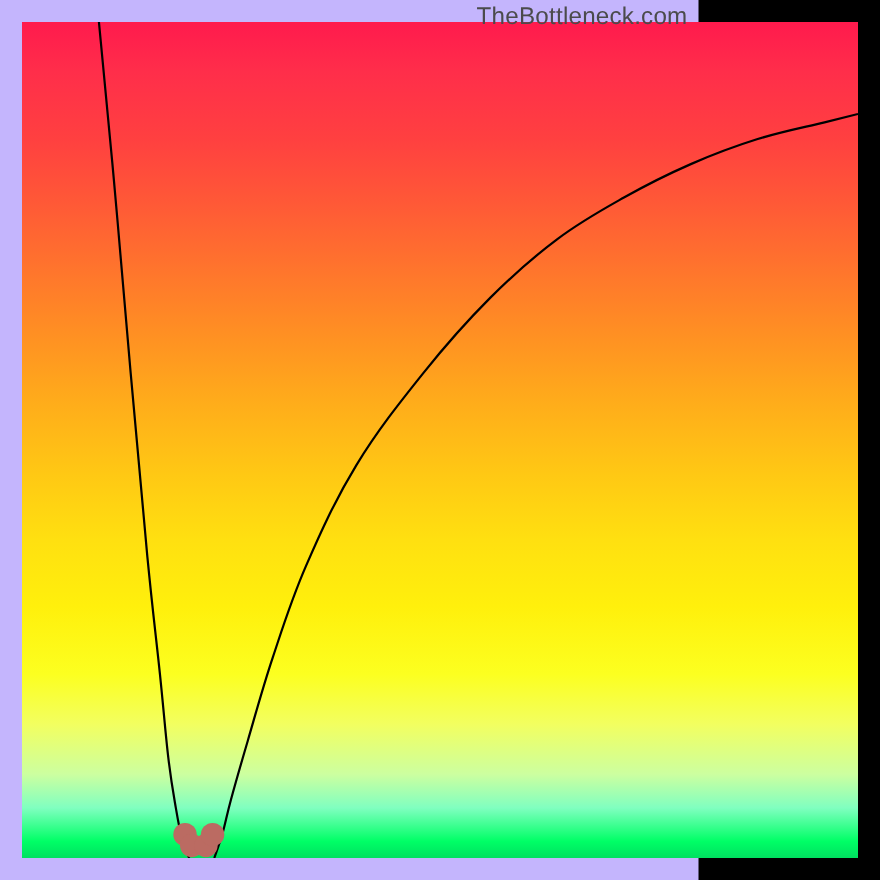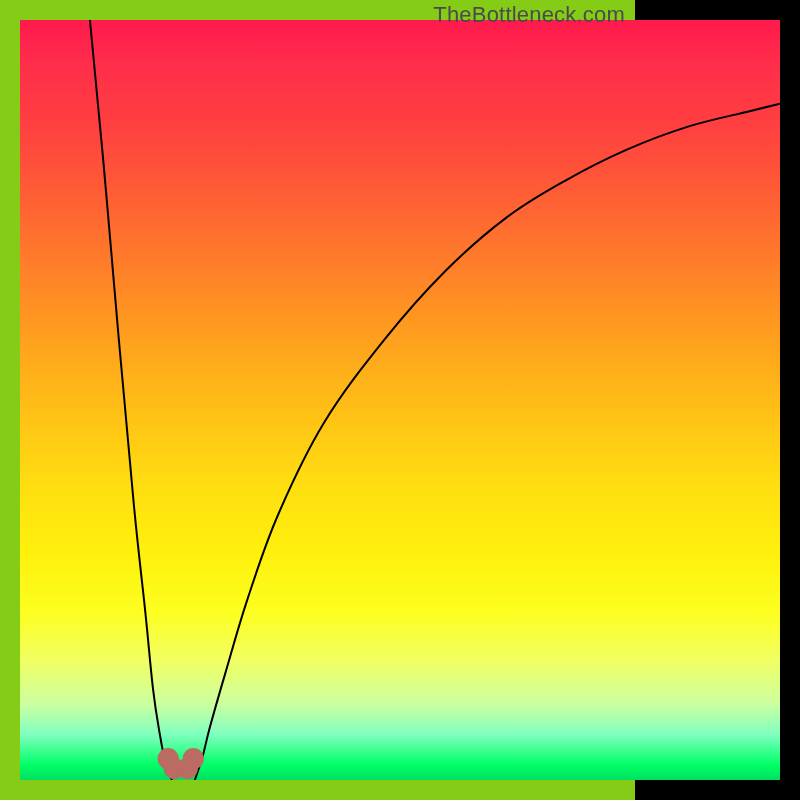--- a/index.html
+++ b/index.html
@@ -9,21 +9,21 @@
     height: 800px;
     overflow: hidden;
     background: #000;
   }
   .frame {
     position: absolute;
     left: 0;
     top: 0;
     width: 635px;
     height: 800px;
-    background: #84cc16;
+    background: #c4b5fd;
   }
   .plot {
     position: absolute;
     left: 20px;
     top: 20px;
     width: 760px;
     height: 760px;
     overflow: hidden;
   }
   .gradient {

